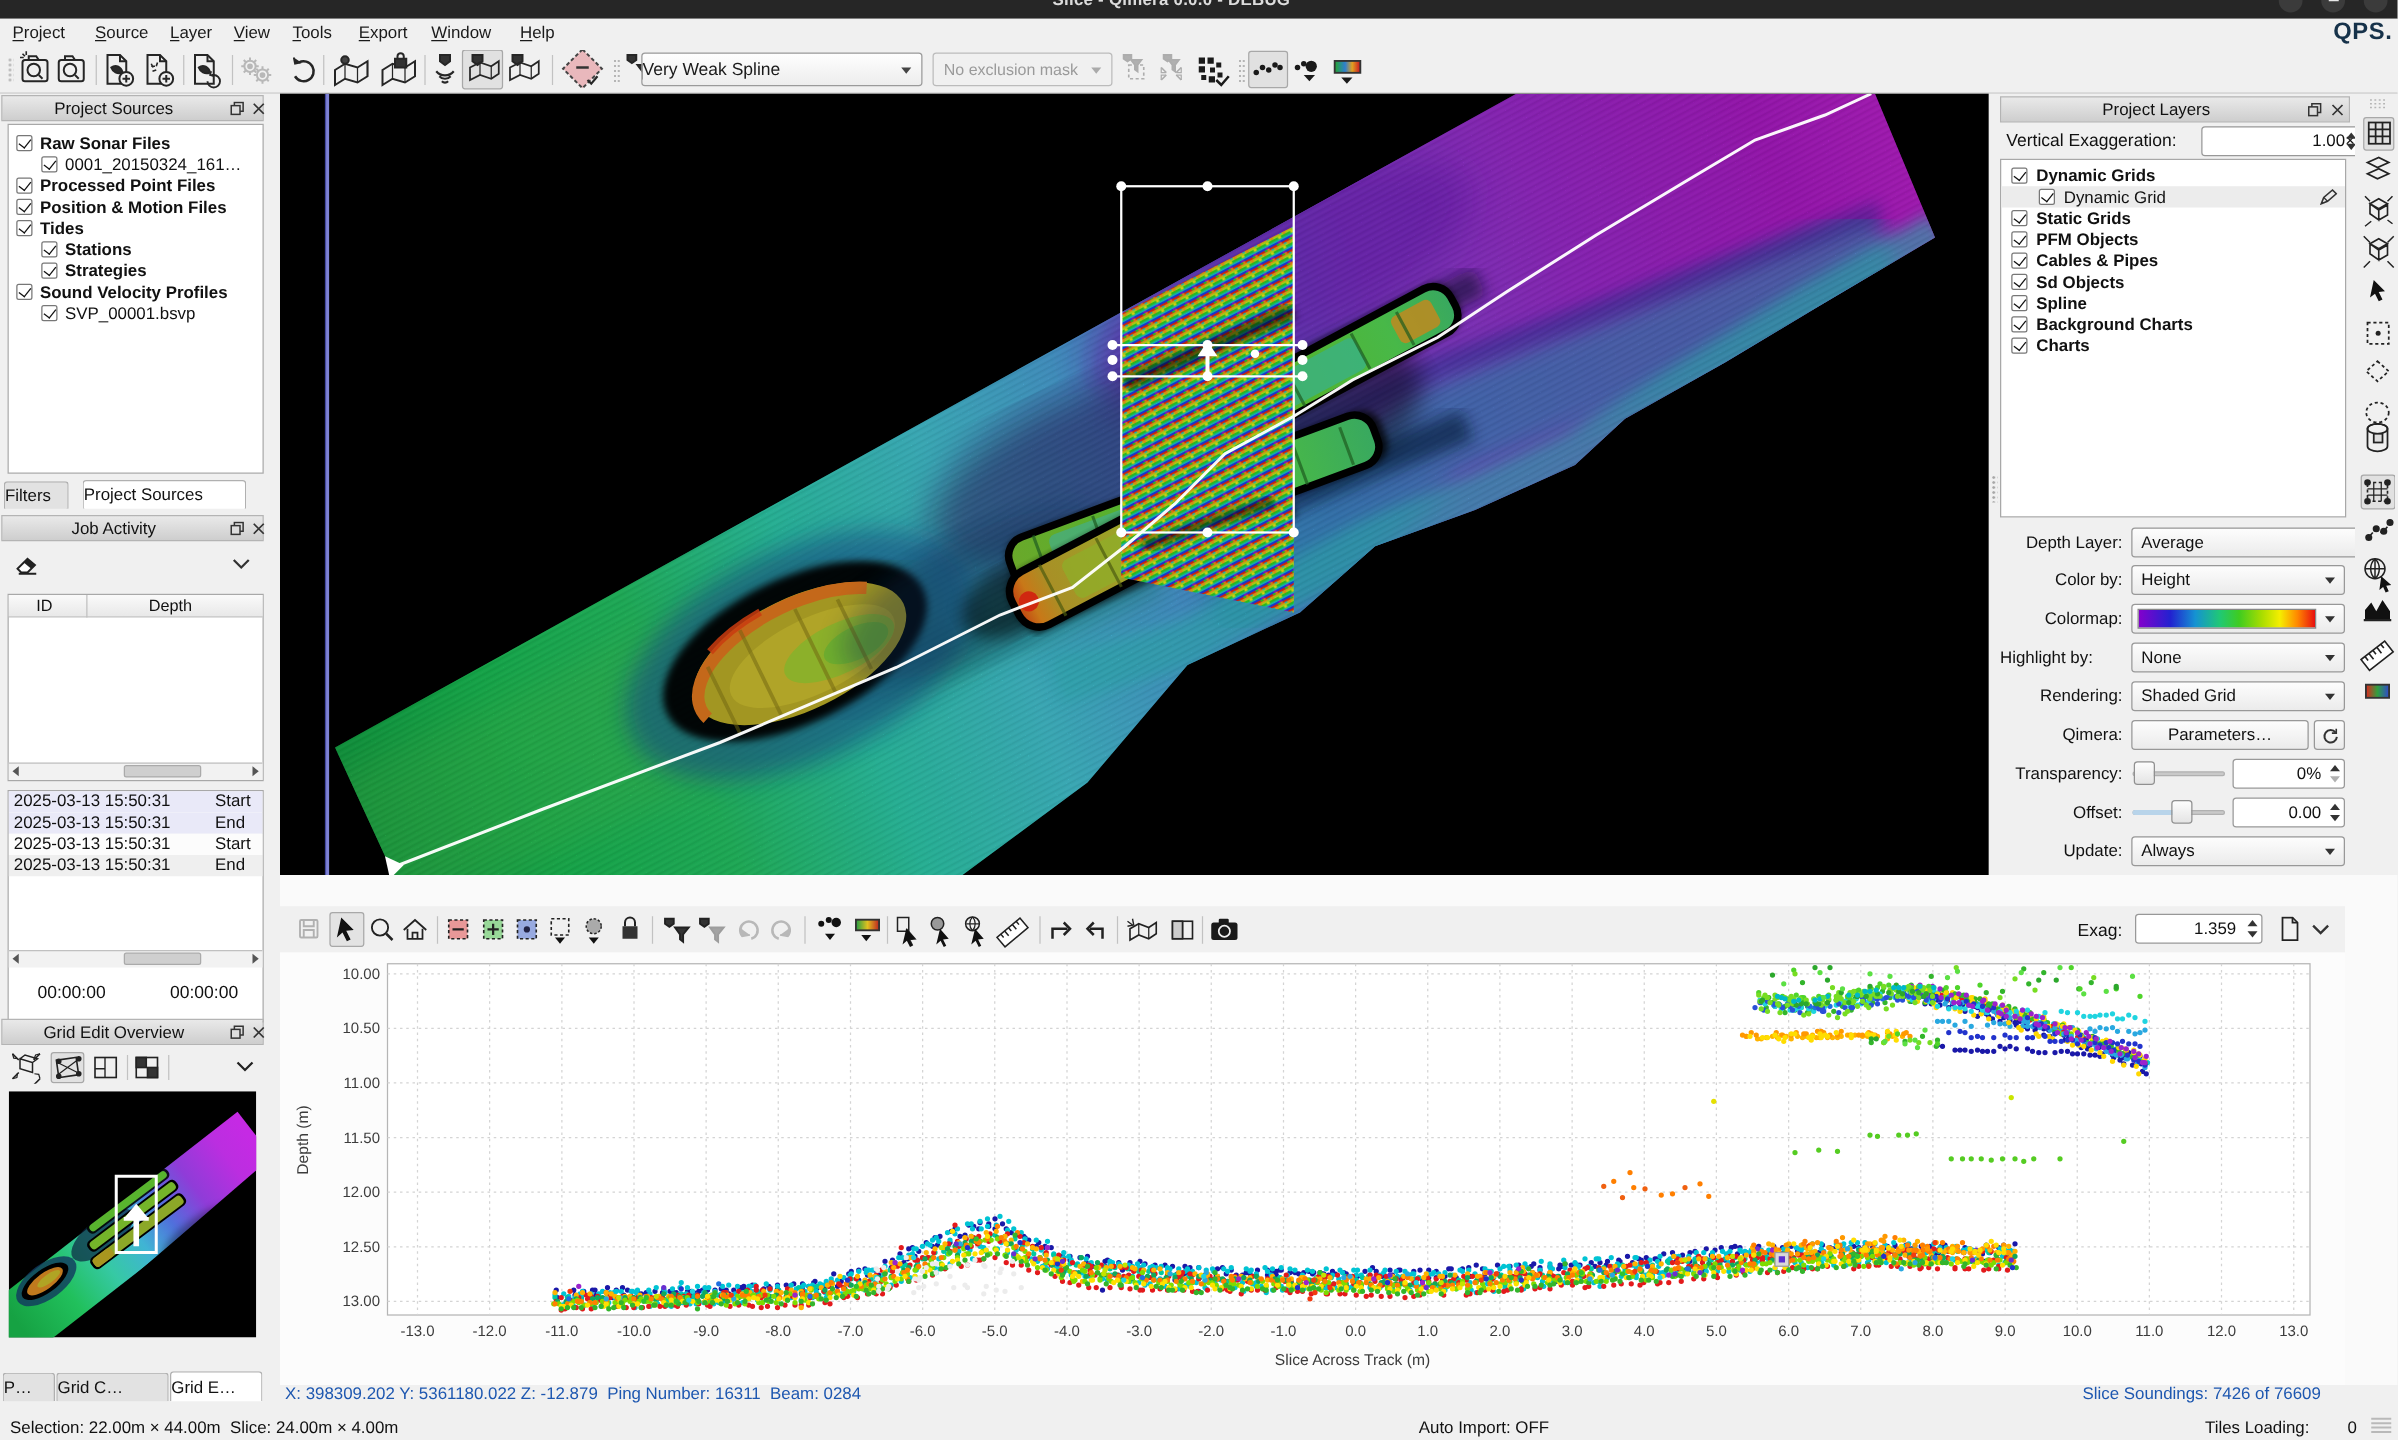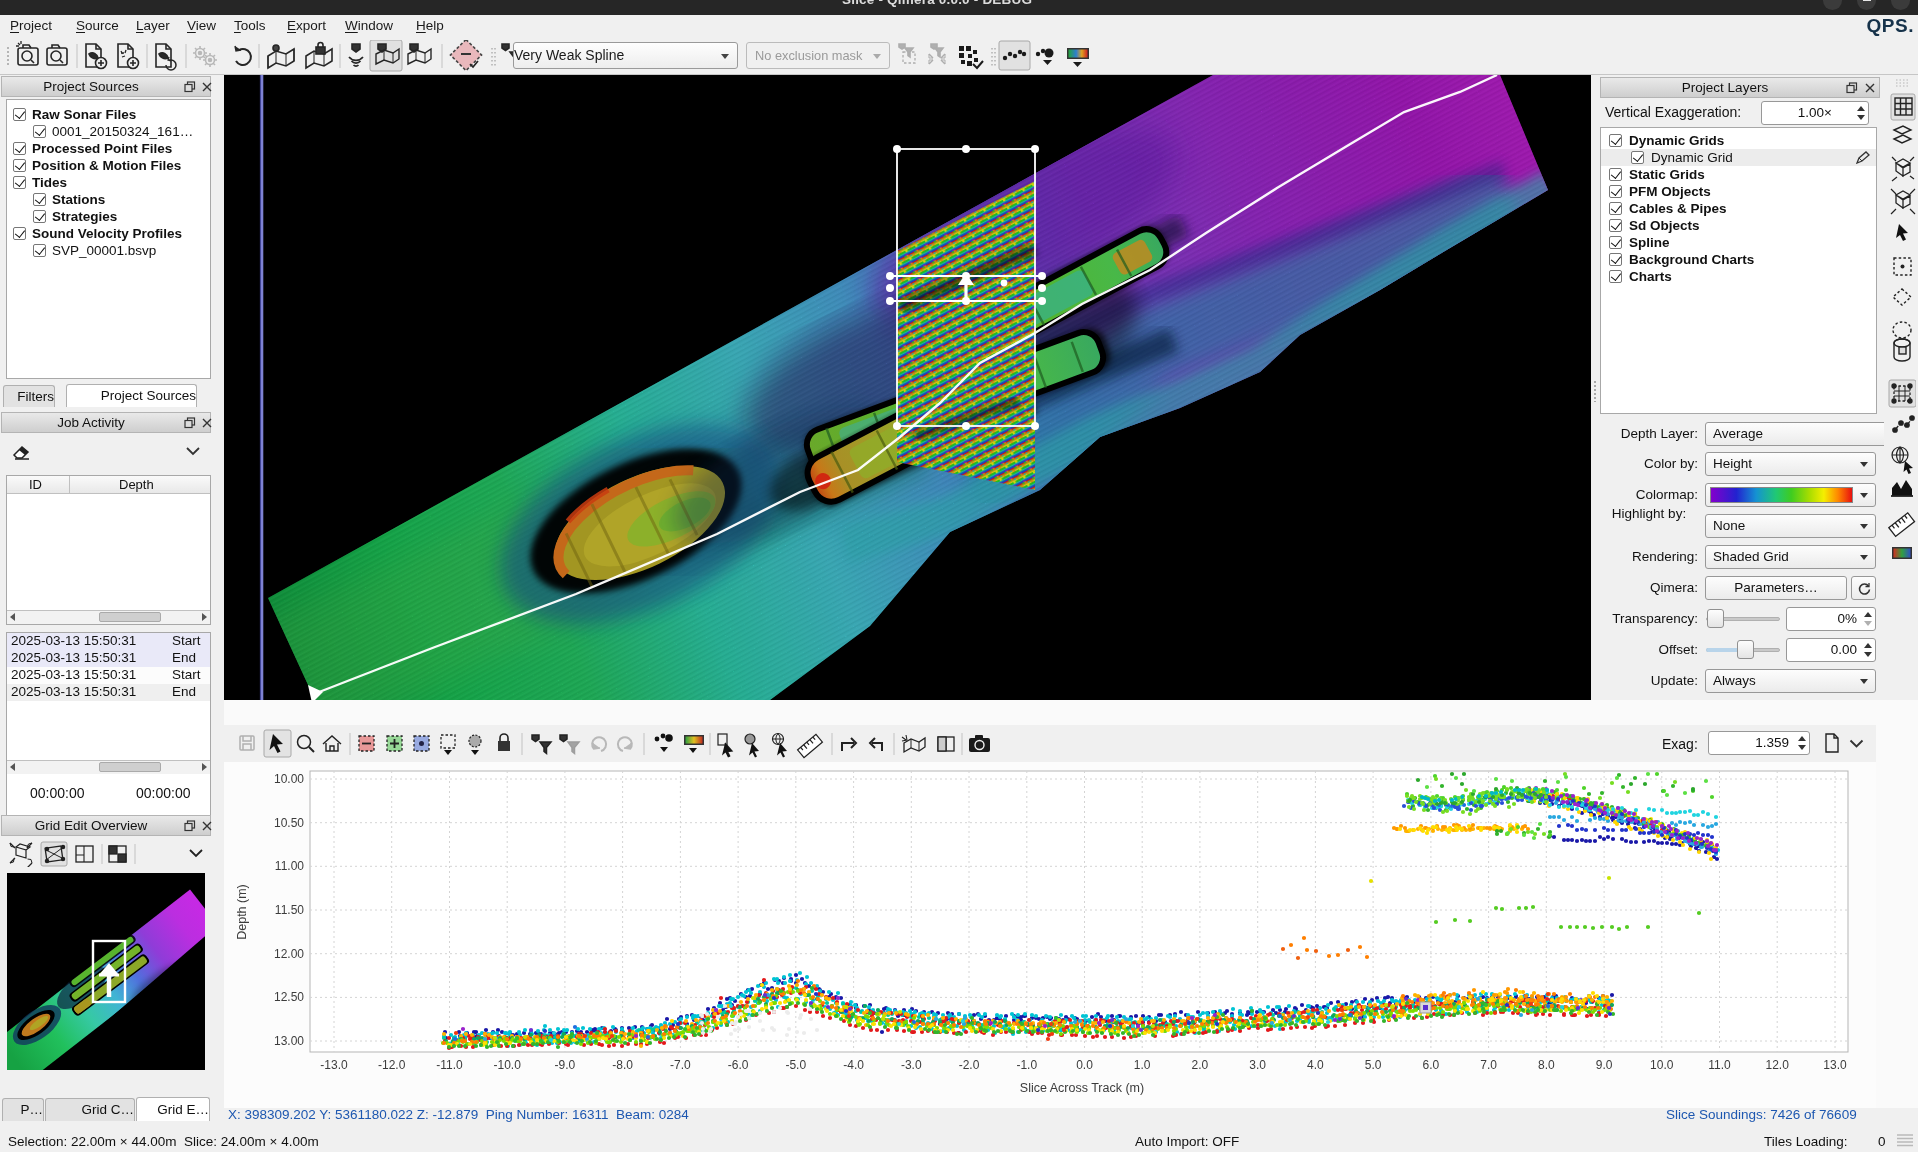--- a/index.html
+++ b/index.html
@@ -19,21 +19,21 @@
 .tcombo.dis{color:#9a9a9a;background:#f0f0f0;border-color:#bbb}
 .tcombo.dis .arr{border-top-color:#aaa}
 
 .dock-title{position:absolute;background:linear-gradient(#e9e9e9,#cecece);border:1px solid #b4b4b4;font-size:13.5px;color:#111;text-align:center;padding-right:30px}
 .dti{position:absolute;top:4px;width:12px;height:12px}
 .tree{position:absolute;background:#fff;border:1px solid #a8a8a8;font-size:13.5px;color:#111}
 .ti{position:absolute;left:0;width:100%;height:17px;line-height:17px;white-space:nowrap}
 .cb{position:absolute;top:2px;width:13px;height:13px;background:#fff;border:1px solid #777;border-radius:2px}
 .cb:after{content:"";position:absolute;left:3px;top:0px;width:4.5px;height:8px;border:solid #111;border-width:0 1.8px 1.8px 0;transform:rotate(38deg)}
 .b{font-weight:bold}
-.tab{position:absolute;font-size:13.5px;color:#111;text-align:right;background:#e2e2e2;border:1px solid #b0b0b0;border-bottom:none;border-radius:3px 3px 0 0}
+.tab{position:absolute;font-size:13.5px;color:#111;text-align:left;background:#e2e2e2;border:1px solid #b0b0b0;border-bottom:none;border-radius:3px 3px 0 0}
 .tab.active{background:#fff;}
 .scrollh{position:absolute;height:14px;background:#f2f2f2;border:1px solid #c0c0c0}
 .scrollh .la,.scrollh .ra{position:absolute;top:2px;width:0;height:0;border-top:4px solid transparent;border-bottom:4px solid transparent}
 .scrollh .la{left:3px;border-right:5px solid #555}
 .scrollh .ra{right:3px;border-left:5px solid #555}
 .scrollh .th{position:absolute;top:1px;height:10px;background:#cfcfcf;border:1px solid #aaa;border-radius:2px}
 .combo{position:absolute;height:24px;background:linear-gradient(#fdfdfd,#ebebeb);border:1px solid #989898;border-radius:3px;font-size:13.5px;color:#111;line-height:22px;padding-left:7px}
 .combo .arr{position:absolute;right:7px;top:9px;width:0;height:0;border-left:4.5px solid transparent;border-right:4.5px solid transparent;border-top:5.5px solid #333}
 .spin{position:absolute;height:24px;background:#fff;border:1px solid #989898;border-radius:3px;font-size:13.5px;color:#111;line-height:22px;text-align:right}
 .spin .up{position:absolute;right:3px;top:4px;width:0;height:0;border-left:4px solid transparent;border-right:4px solid transparent;border-bottom:5px solid #333}
@@ -591,21 +591,21 @@
   <div class="dock-title" style="left:0px;top:2px;width:280px;height:21px;line-height:20px">Project Layers
     <svg class="dti" style="left:245px" viewBox="0 0 12 12" fill="none" stroke="#333" stroke-width="1.2">
           <rect x="3.5" y="1" width="7" height="7"></rect>
           <rect x="1" y="3.5" width="7" height="7" fill="#ddd"></rect>
         </svg>
     <svg class="dti" style="left:263px" viewBox="0 0 12 12" stroke="#333" stroke-width="1.4">
           <path d="M2 2l8 8M10 2l-8 8"></path>
         </svg>
   </div>
   <div class="lbl" style="left:5px;top:29px;font-size:14px">Vertical Exaggeration:</div>
-  <div class="spin" style="left:161px;top:26px;width:108px;padding-right:36px">1.00×<span class="up"></span><span class="dn"></span></div>
+  <div class="spin" style="left:161px;top:26px;width:128px;padding-right:4px">1.00×<span class="up"></span><span class="dn"></span></div>
   <div class="tree" style="left:0px;top:52px;width:277px;height:287px">
     <div class="ti" style="top:4px">
           <span class="cb" style="left:8px"></span>
           <span class="b" style="position:absolute;left:28px">Dynamic Grids</span>
         </div>
     <div class="ti" style="top:21px;background:#ececec">
           <span class="cb" style="left:30px"></span>
           <span style="position:absolute;left:50px">Dynamic Grid</span>
       <svg style="position:absolute;right:6px;top:2px" width="14" height="13" viewBox="0 0 14 13">
             <path d="M1 12l2-5 7-6 3 3-7 6z" fill="none" stroke="#333" stroke-width="1.3"></path>
@@ -643,21 +643,21 @@
   </div>
   <div class="lbl" style="left:0px;top:351px;width:98px;text-align:right">Depth Layer:</div>
   <div class="combo" style="left:105px;top:347px;width:204px">Average<span class="arr"></span></div>
   <div class="lbl" style="left:0px;top:381px;width:98px;text-align:right">Color by:</div>
   <div class="combo" style="left:105px;top:377px;width:171px">Height<span class="arr"></span></div>
   <div class="lbl" style="left:0px;top:412px;width:98px;text-align:right">Colormap:</div>
   <div class="combo" style="left:105px;top:408px;width:171px">
     <span class="abs" style="left:4px;top:3px;right:22px;bottom:3px;background:linear-gradient(90deg,#8400cc,#2222d0 18%,#1592d2 32%,#20c875 46%,#3fcc20 57%,#aadd00 70%,#f5ee00 80%,#ff8800 90%,#e81010 100%);border:1px solid #888"></span>
     <span class="arr"></span>
   </div>
-  <div class="lbl" style="left:0px;top:431px;width:98px;text-align:center">Highlight by:</div>
+  <div class="lbl" style="left:0px;top:443px;width:98px;text-align:left">Highlight by:</div>
   <div class="combo" style="left:105px;top:439px;width:171px">None<span class="arr"></span></div>
   <div class="lbl" style="left:0px;top:474px;width:98px;text-align:right">Rendering:</div>
   <div class="combo" style="left:105px;top:470px;width:171px">Shaded Grid<span class="arr"></span></div>
   <div class="lbl" style="left:0px;top:505px;width:98px;text-align:right">Qimera:</div>
   <div class="combo" style="left:105px;top:501px;width:142px;text-align:center;padding-left:0">Parameters…</div>
   <div class="combo" style="left:251px;top:501px;width:25px;padding-left:0">
     <svg style="position:absolute;left:4px;top:4px" width="16" height="16" viewBox="0 0 16 16" fill="none" stroke="#333" stroke-width="1.6">
           <path d="M12.5 5a5 5 0 1 0 1 3.5"></path>
           <path d="M13 2v3.5h-3.5" fill="none" stroke-width="1.3"></path>
         </svg>

